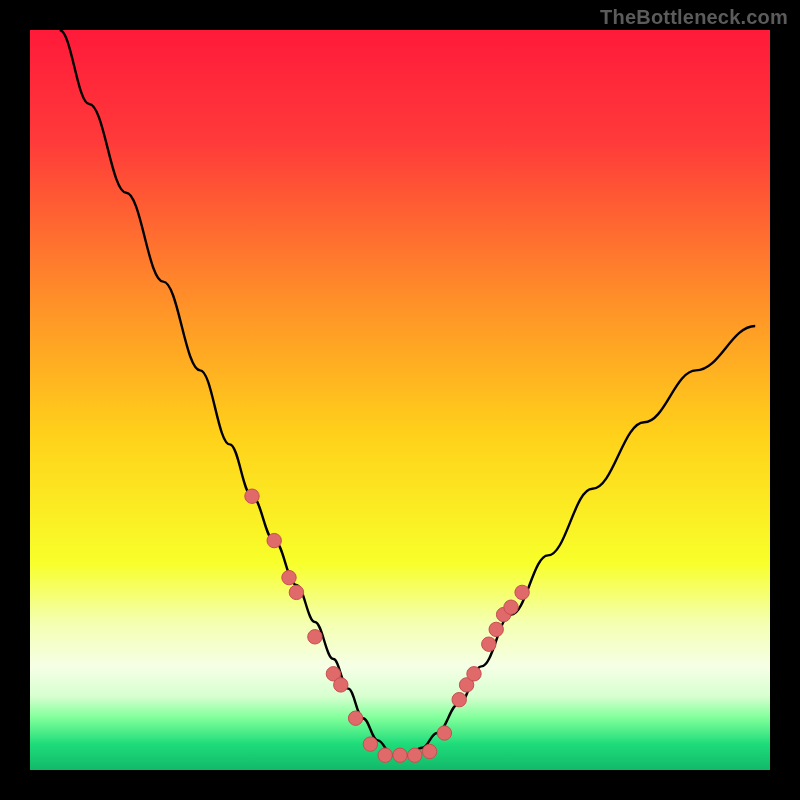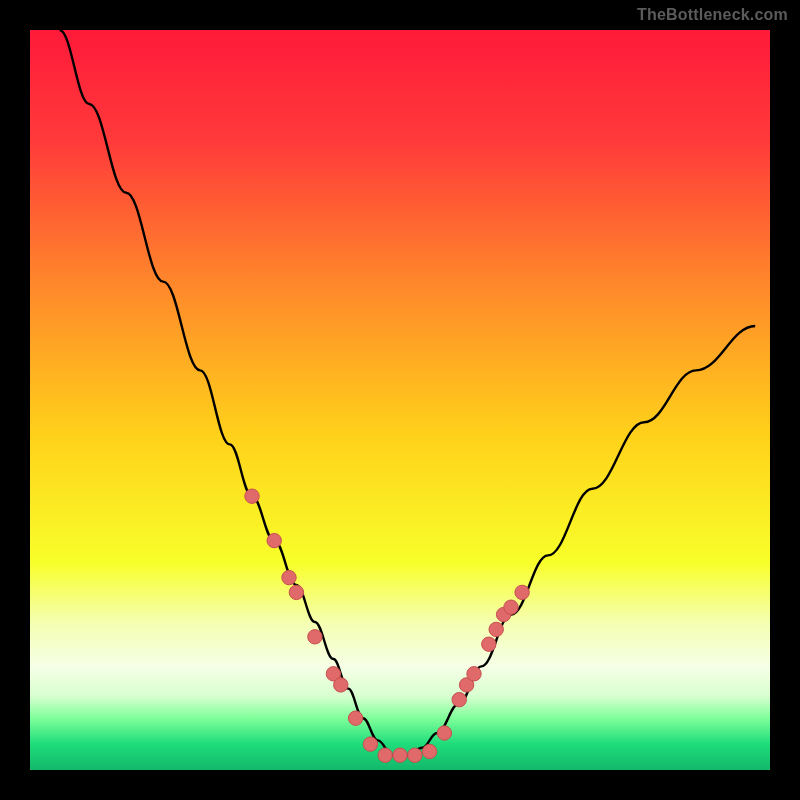--- a/index.html
+++ b/index.html
@@ -30,21 +30,21 @@
     left: 0;
     top: 0;
     width: 740px;
     height: 740px;
   }
   .watermark {
     position: absolute;
     top: 6px;
     right: 12px;
     font-family: Arial, Helvetica, sans-serif;
-    font-size: 16px;
+    font-size: 20px;
     font-weight: 600;
     color: #5b5b5b;
     letter-spacing: 0.2px;
   }
 </style>
 </head>
 <body>
 
 <div class="frame">
   <div class="plot">

